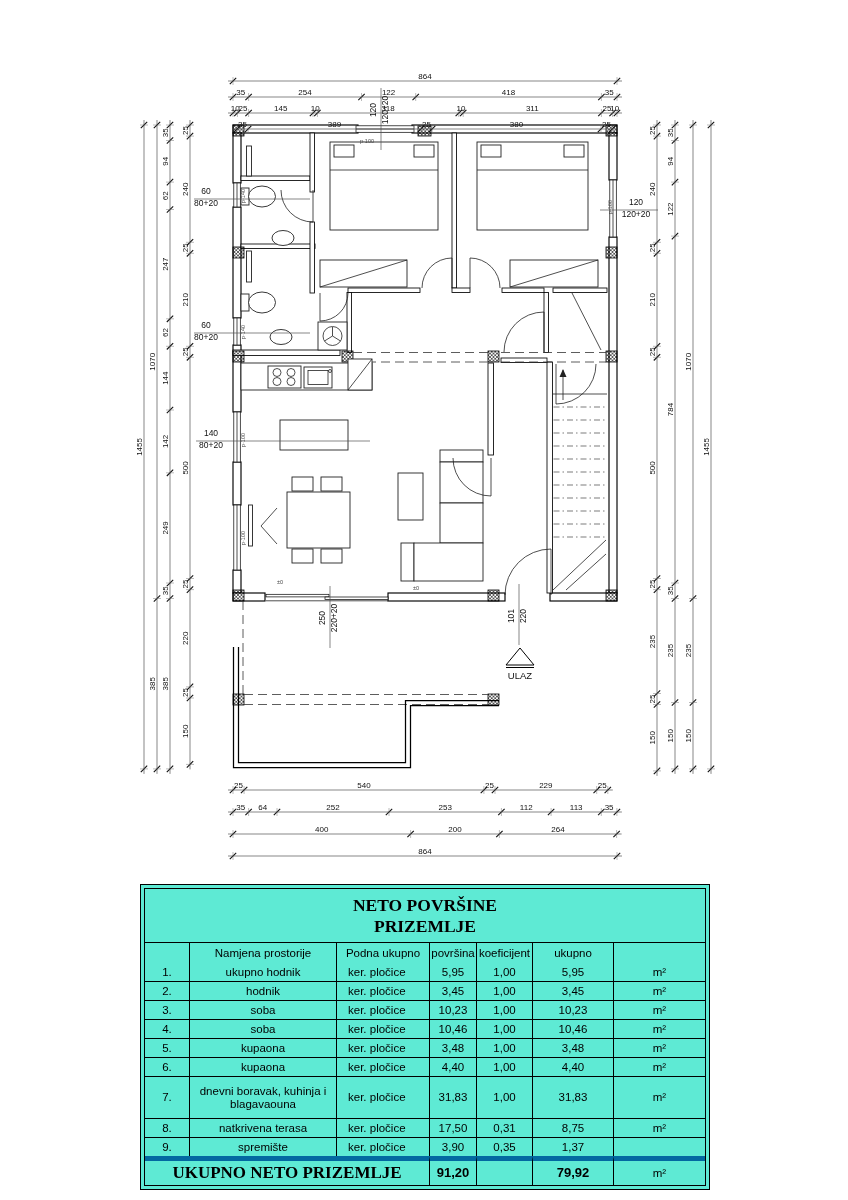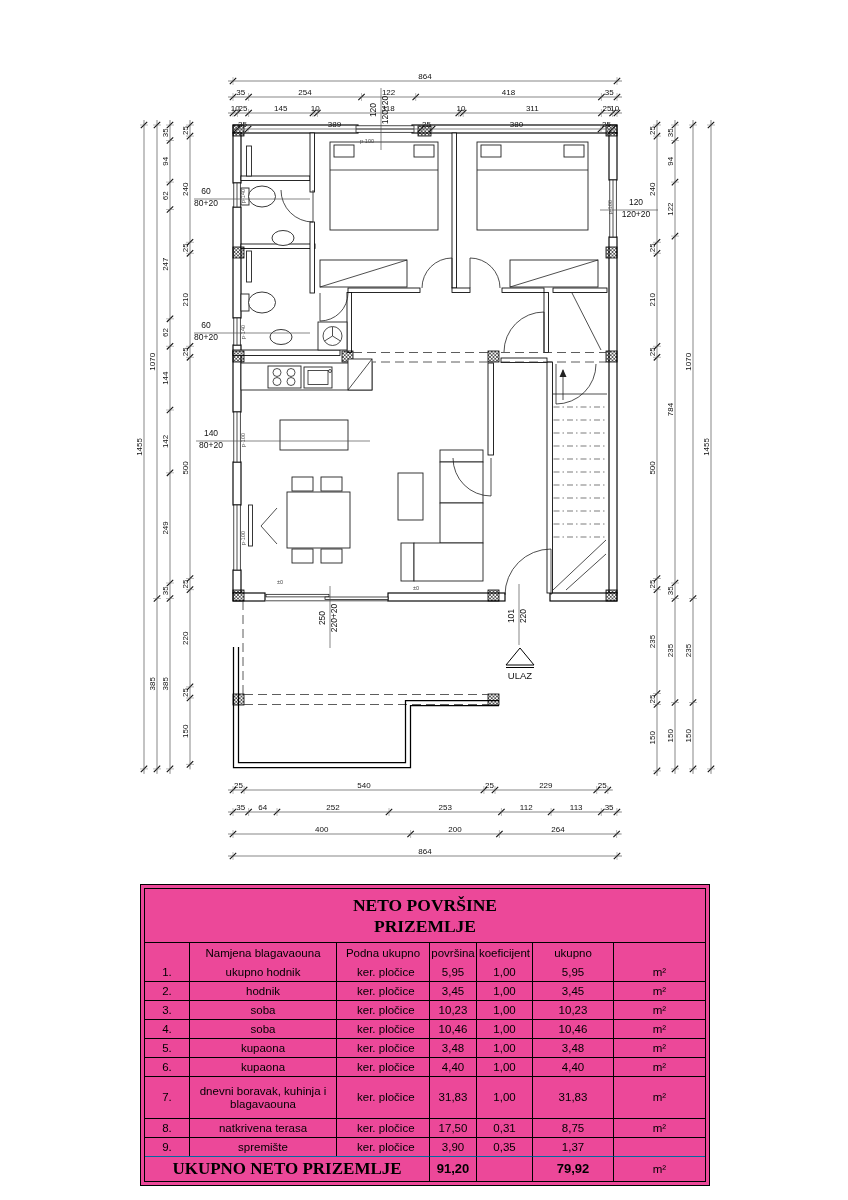--- a/index.html
+++ b/index.html
@@ -18,32 +18,32 @@
   .fur{fill:#fff;stroke:#222;stroke-width:.9}
   .thin{fill:none;stroke:#222;stroke-width:.8}
   .dash{stroke:#333;stroke-width:.8;stroke-dasharray:9 5;fill:none}
   .tread{stroke:#444;stroke-width:.7;stroke-dasharray:6 3 1.5 3}
   .para{fill:none;stroke:#000;stroke-width:1.25}
   .win{fill:#fff;stroke:#000;stroke-width:.7}
   .ulaztxt{font:9.5px "Liberation Sans",sans-serif;fill:#111}
 
   
   .tablewrap{position:absolute;left:140px;top:884px;width:570px;box-sizing:border-box;
-             border:1.6px solid #000;padding:3px;background:#ec4899}
+             border:1.6px solid #000;padding:3px;background:#5eead4}
   .tinner{border:1.2px solid #000}
   .ttitle{border-bottom:1.2px solid #000;text-align:center;padding:6px 0 5px}
   .ttitle div{font-family:"Liberation Serif",serif;font-weight:bold;font-size:17.5px;line-height:21px;color:#000}
   .trow,.thead,.tfoot{display:grid;grid-template-columns:44px 147px 93px 47px 56px 81px auto}
   .cell{border-left:1px solid #000;border-top:1px solid #000;min-height:18px;display:flex;
         align-items:center;justify-content:center;font-size:11.5px;color:#000;text-align:center;line-height:12.5px}
   .trow:first-child .cell, .thead .cell{border-top:none}
   .cell:first-child{border-left:none}
-  .c2{justify-content:flex-start;padding-left:20px}
+  .c2{justify-content:flex-start;padding-left:11px}
   .thead .cell{min-height:20px;font-size:11.5px}
-  .tfoot .cell{min-height:24px;border-top:1px solid #0369a1}
+  .tfoot .cell{min-height:24px;border-top:5px solid #0369a1}
   .tfoot .flabel{grid-column:1 / span 3;font-family:"Liberation Serif",serif;font-weight:bold;font-size:17px}
   .tfoot .fval{font-weight:bold;font-size:13px}
 </style>
 </head>
 <body>
 
 <div class="page">
 
   <svg width="848" height="880" viewBox="0 0 848 880">
     <defs>
@@ -635,21 +635,21 @@
 
   
   <div class="tablewrap">
     <div class="tinner">
       <div class="ttitle">
         <div>NETO POVRŠINE</div>
         <div>PRIZEMLJE</div>
       </div>
       <div class="thead">
         <div class="cell"></div>
-        <div class="cell">Namjena blagavaouna</div>
+        <div class="cell">Namjena prostorije</div>
         <div class="cell">Podna ukupno</div>
         <div class="cell">površina</div>
         <div class="cell">koeficijent</div>
         <div class="cell">ukupno</div>
         <div class="cell"></div>
       </div>
       <div>
           <div class="trow">
             <div class="cell c0">1.</div>
             <div class="cell c1">ukupno hodnik</div>

